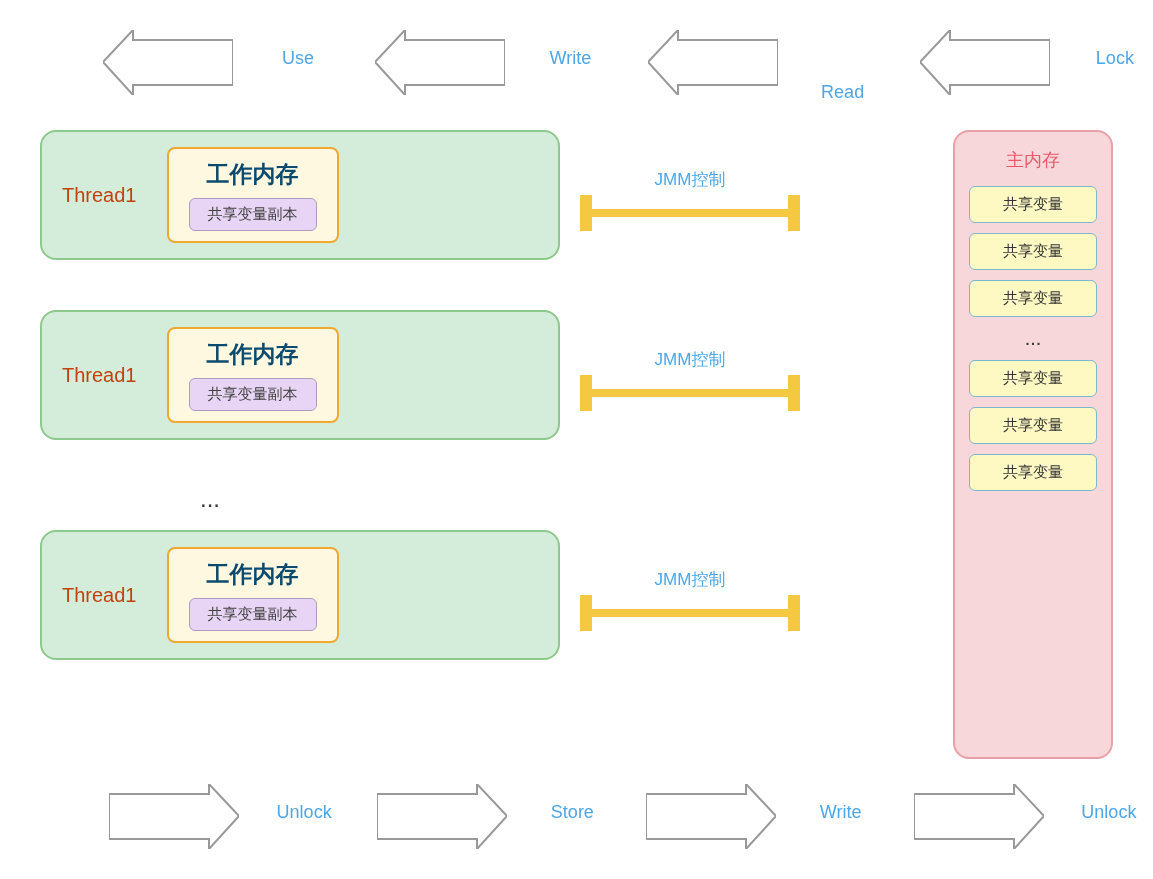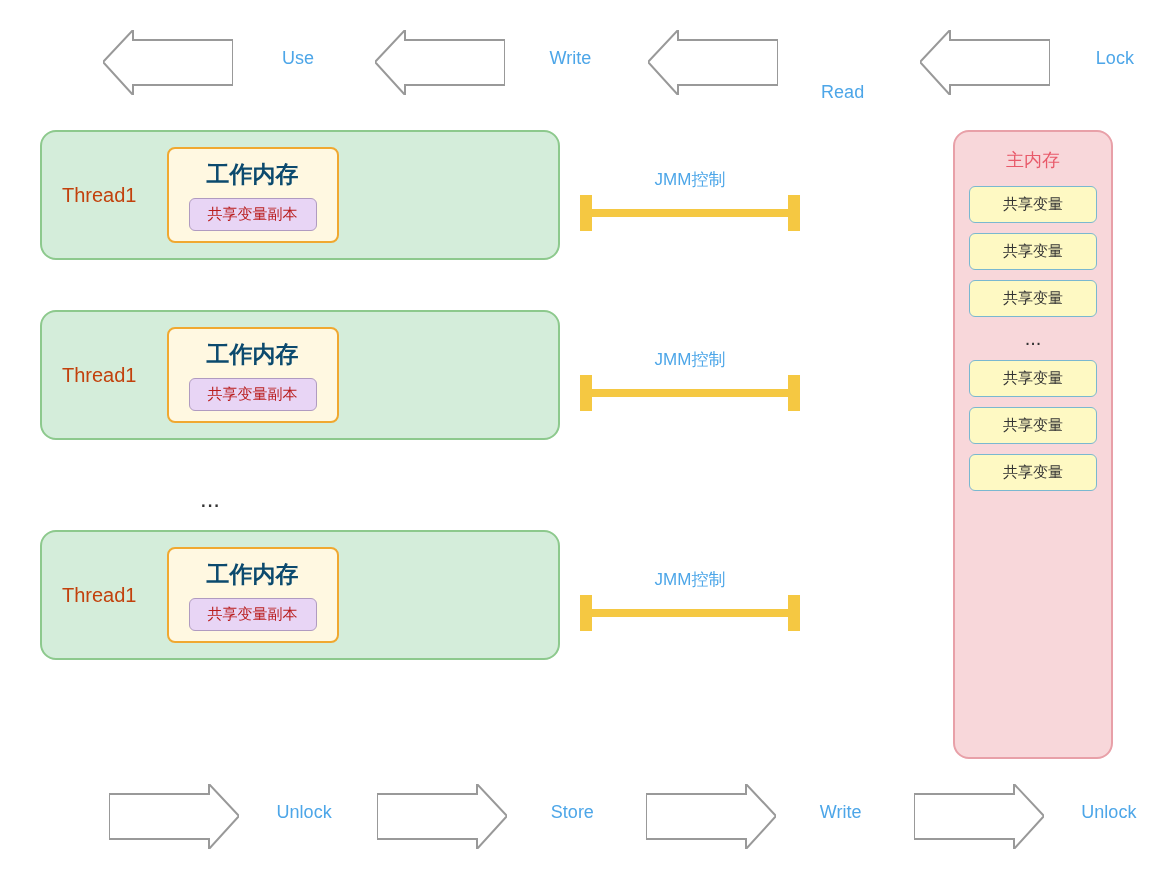--- a/index.html
+++ b/index.html
@@ -86,21 +86,21 @@
       color: #0c4a6e;
       font-size: 23px;
       font-weight: bold;
     }
 
     .shared-var-copy {
       background: #e8d5f5;
       border: 1px solid #b09bc0;
       border-radius: 6px;
       padding: 6px 18px;
-      color: #b91c1c;
+      color: #404040;
       font-size: 15px;
     }
 
     .jmm-label {
       color: #4da6e8;
       font-size: 17px;
       margin-bottom: 4px;
     }
 
     

